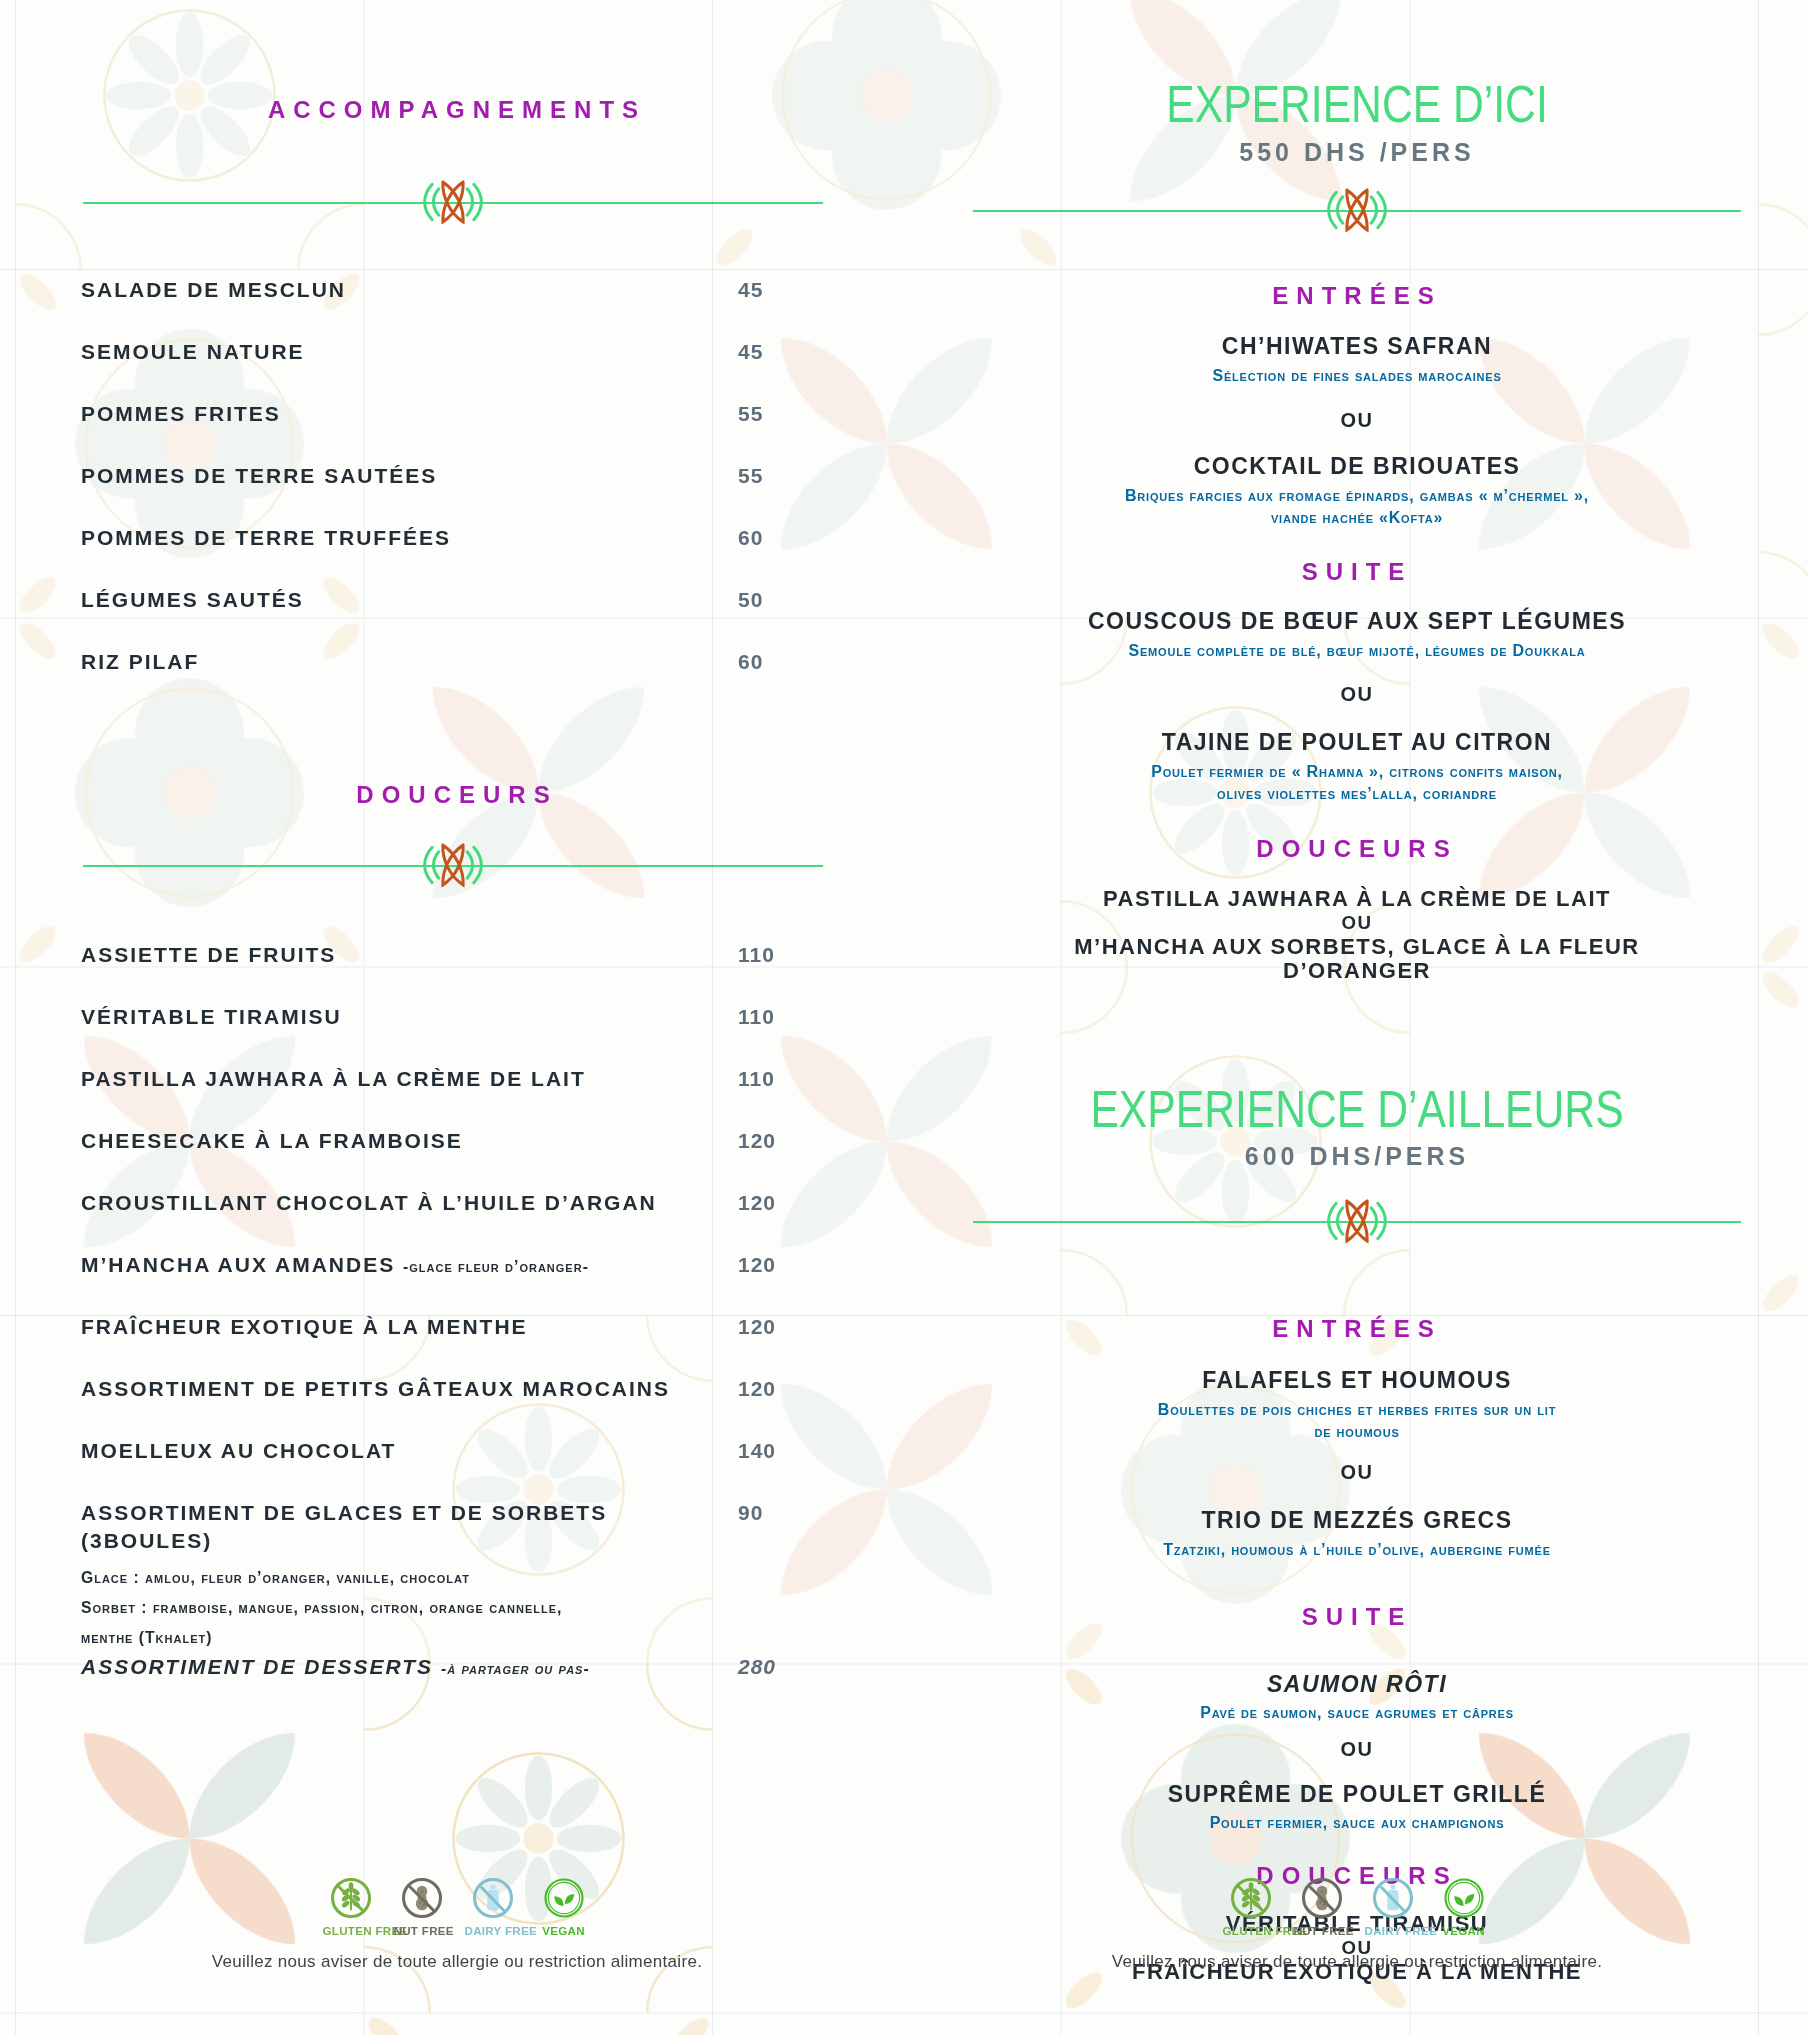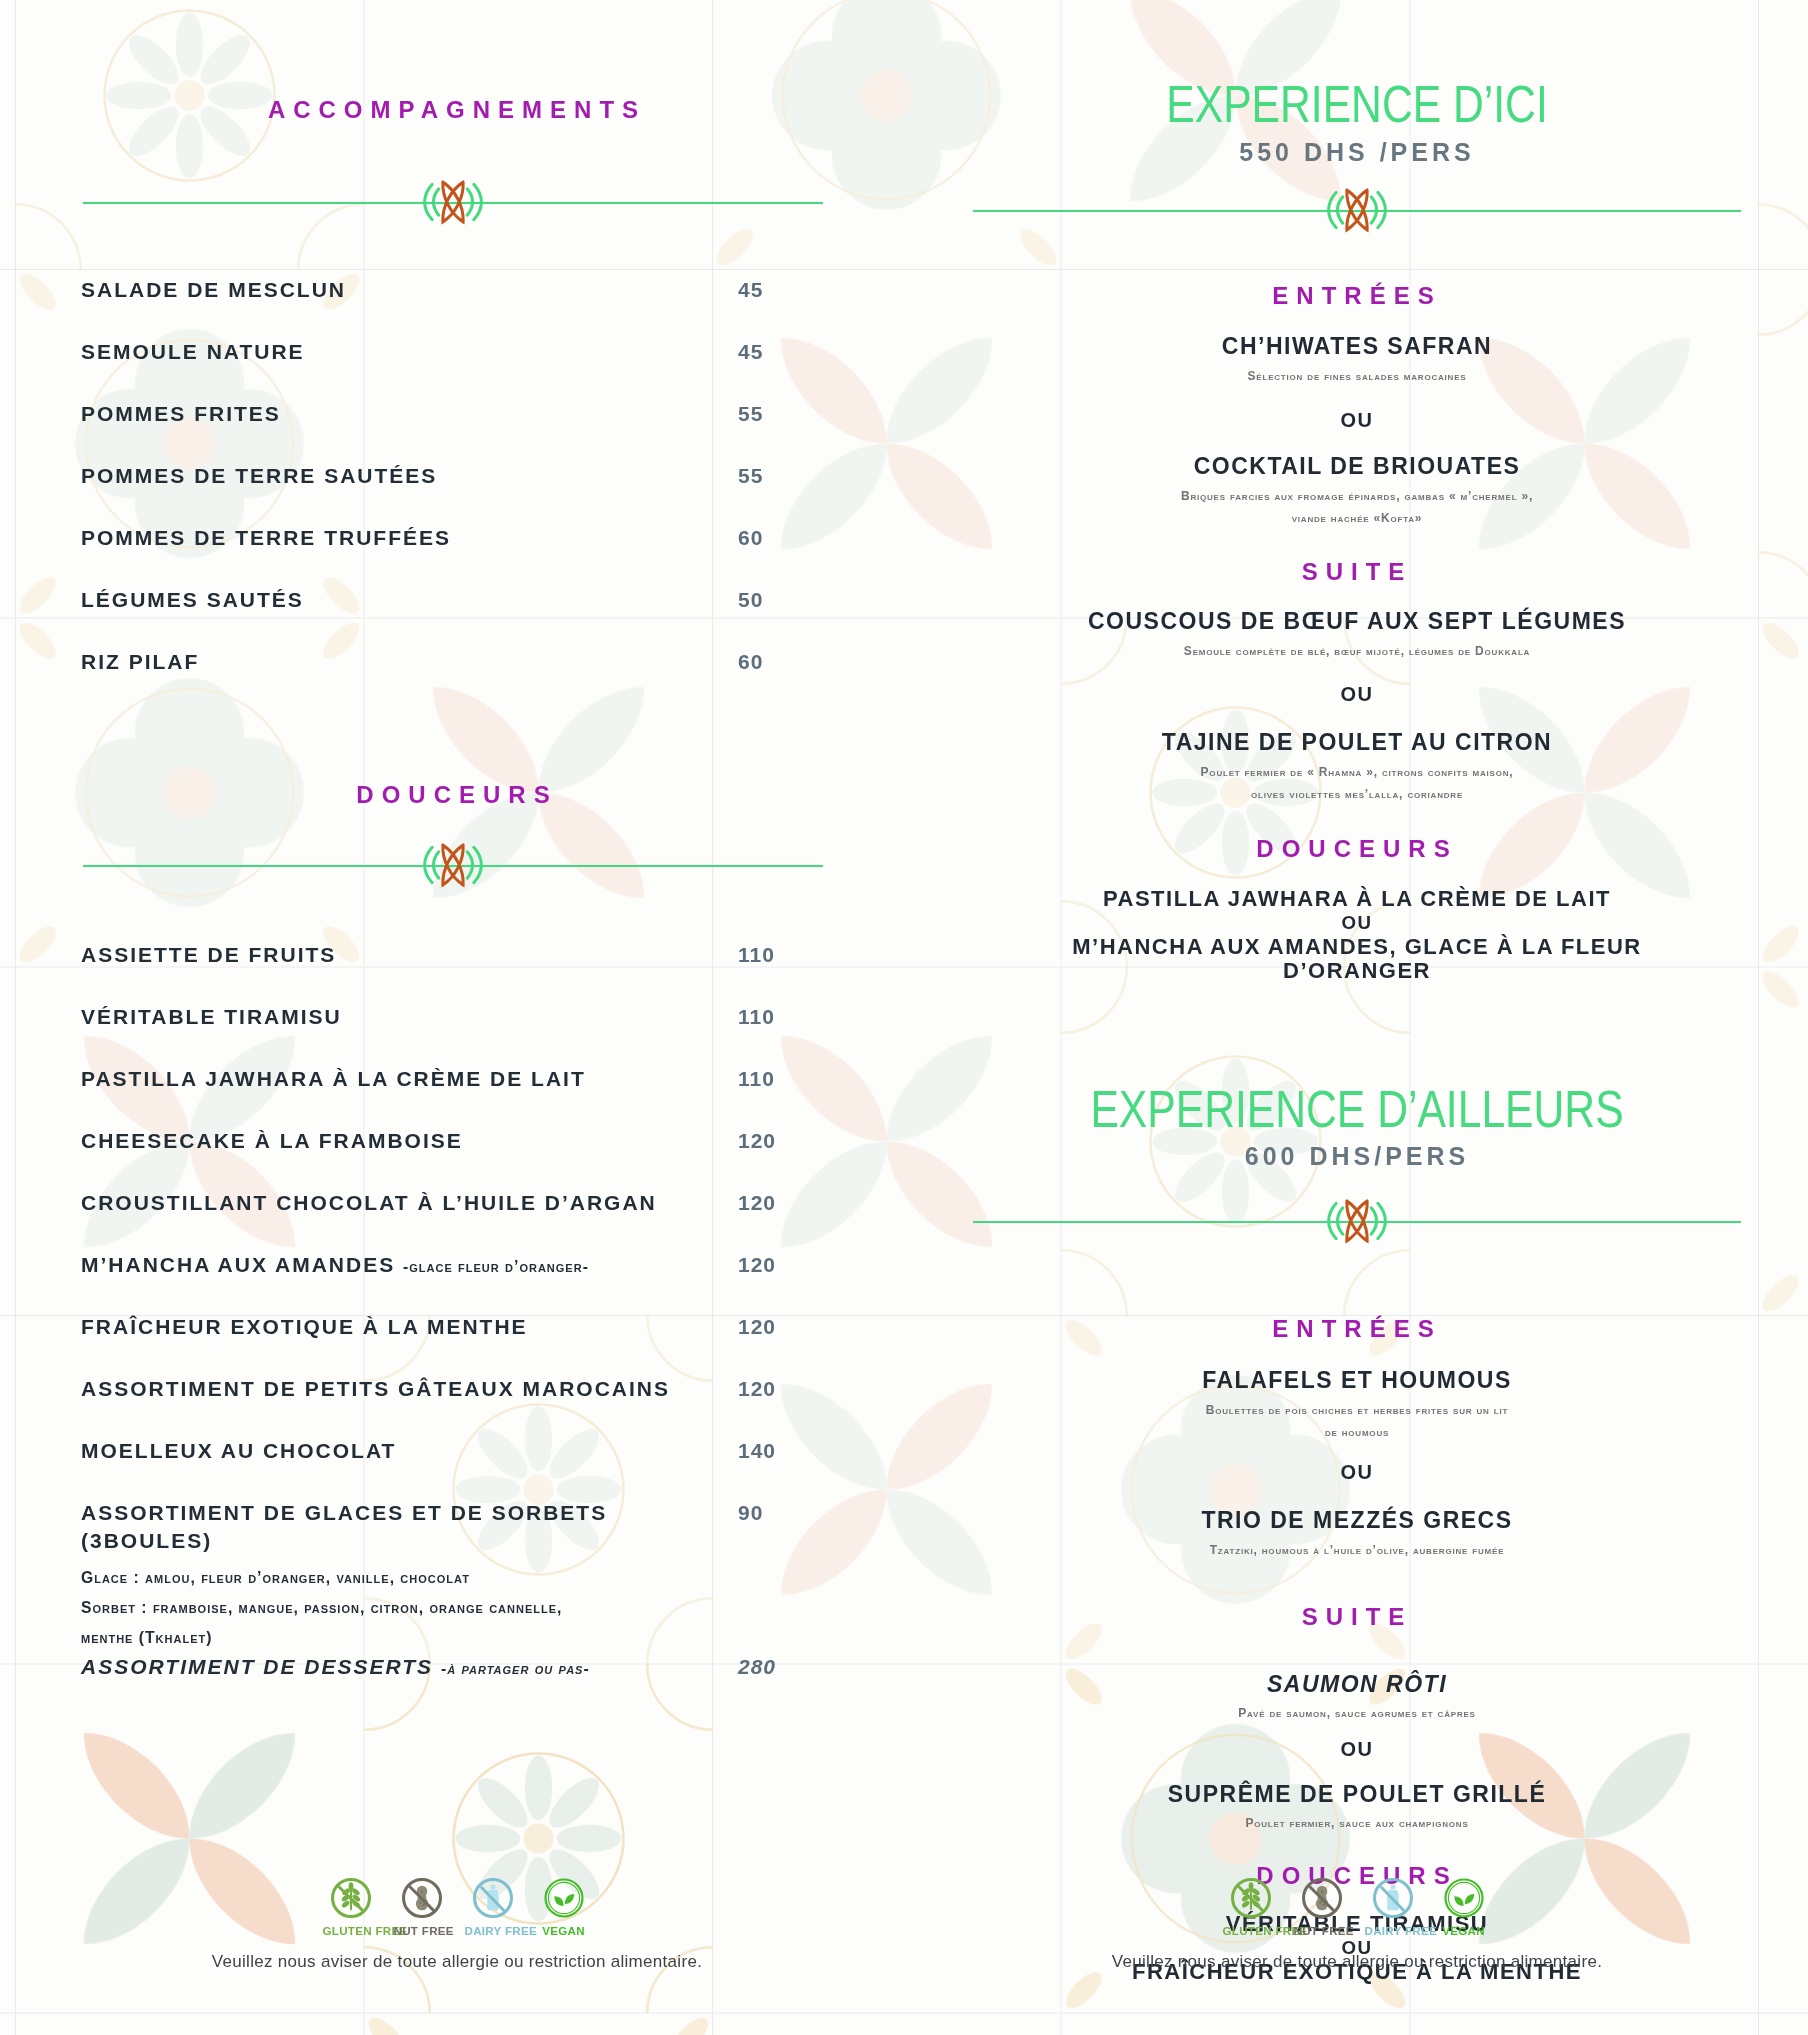--- a/index.html
+++ b/index.html
@@ -26,21 +26,21 @@
   .items{width:733px;margin-left:56px;}
   .mrow{height:62px;display:flex;justify-content:space-between;align-items:flex-start;text-align:left;}
   .mrow2{height:62px;}
   .mrow .nm{font-weight:bold;font-size:21px;letter-spacing:2px;color:#232d36;line-height:28px;}
   .mrow .pr{font-weight:bold;font-size:21px;letter-spacing:1px;color:#5d6d79;min-width:76px;text-align:left;line-height:28px;}
   .suffix{font-size:15.7px;letter-spacing:1px;font-variant:small-caps;}
   .details{font-size:15.7px;font-weight:bold;letter-spacing:1px;font-variant:small-caps;color:#232d36;line-height:30px;margin-top:8px;text-align:left;}
   .tall{height:auto;}
 
   .dish{font-size:23px;font-weight:bold;letter-spacing:1.5px;color:#222b33;line-height:27px;white-space:nowrap;}
-  .desc{font-size:12px;font-weight:bold;letter-spacing:0.8px;font-variant:small-caps;color:#737373;line-height:22px;}
+  .desc{font-size:16px;font-weight:bold;letter-spacing:0.8px;font-variant:small-caps;color:#0369a1;line-height:22px;}
   .sep{font-size:20px;font-weight:bold;letter-spacing:1.5px;color:#1f2830;}
   .dstack{font-size:22px;font-weight:bold;letter-spacing:1.5px;color:#222b33;line-height:24px;}
   .dstack .ou{font-size:18.7px;}
 
   .footer{position:absolute;top:1876px;width:864px;text-align:center;}
   .badges{display:flex;justify-content:center;gap:15px;}
   .badge{width:56px;}
   .badge .lbl{font-size:11.6px;font-weight:bold;margin-top:2px;letter-spacing:0.3px;white-space:nowrap;}
   .disclaimer{margin-top:15px;font-size:17px;color:#3f4347;letter-spacing:0.3px;}
 </style>
@@ -823,21 +823,21 @@
   <div class="desc" style="margin-top:5px;">
     <div>Poulet fermier de « Rhamna », citrons confits maison,</div>
     <div>olives violettes mes’lalla, coriandre</div>
   </div>
 
   <div class="sec-title" style="margin-top:30px;">DOUCEURS</div>
 
   <div class="dstack" style="margin-top:24px;">
     <div>PASTILLA JAWHARA À LA CRÈME DE LAIT</div>
     <div class="ou">OU</div>
-    <div>M’HANCHA AUX AMANDES, GLACE À LA FLEUR</div>
+    <div>M’HANCHA AUX SORBETS, GLACE À LA FLEUR</div>
     <div>D’ORANGER</div>
   </div>
 
   <div class="xp-title" style="margin-top:99px;">EXPERIENCE D’AILLEURS</div>
   <div class="xp-price" style="margin-top:6px;">600 DHS/PERS</div>
 
   <div class="divider" style="margin:26px 48px 0 48px;width:768px;">
     <div class="line"></div>
     <span class="ornament orn-slot"><svg width="76" height="56" viewBox="0 0 150 110">
           <g stroke="#43da7e" stroke-width="6" fill="none" stroke-linecap="round">

